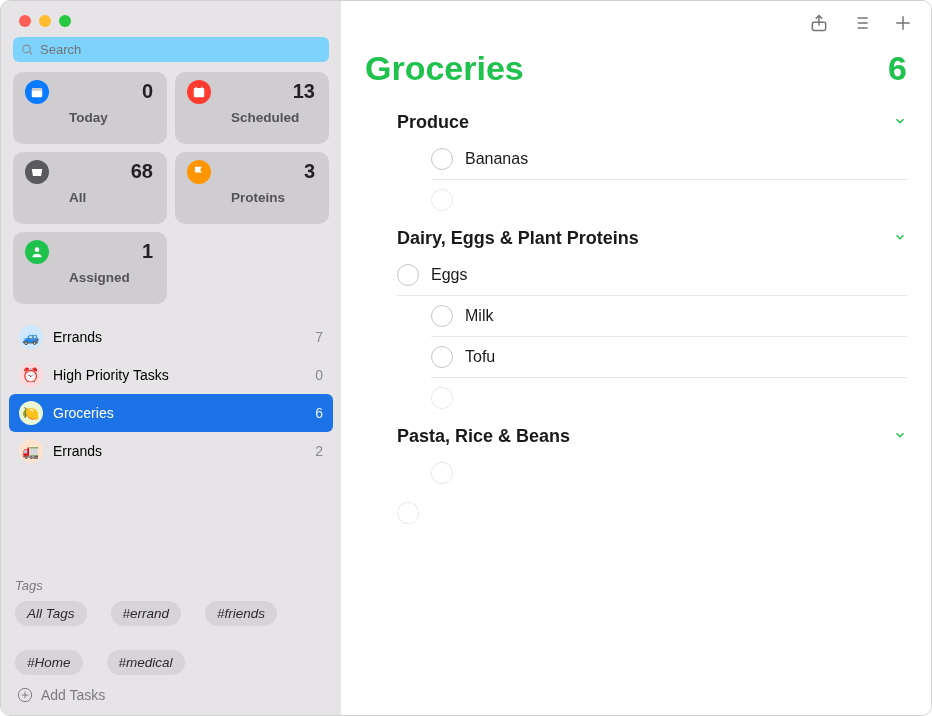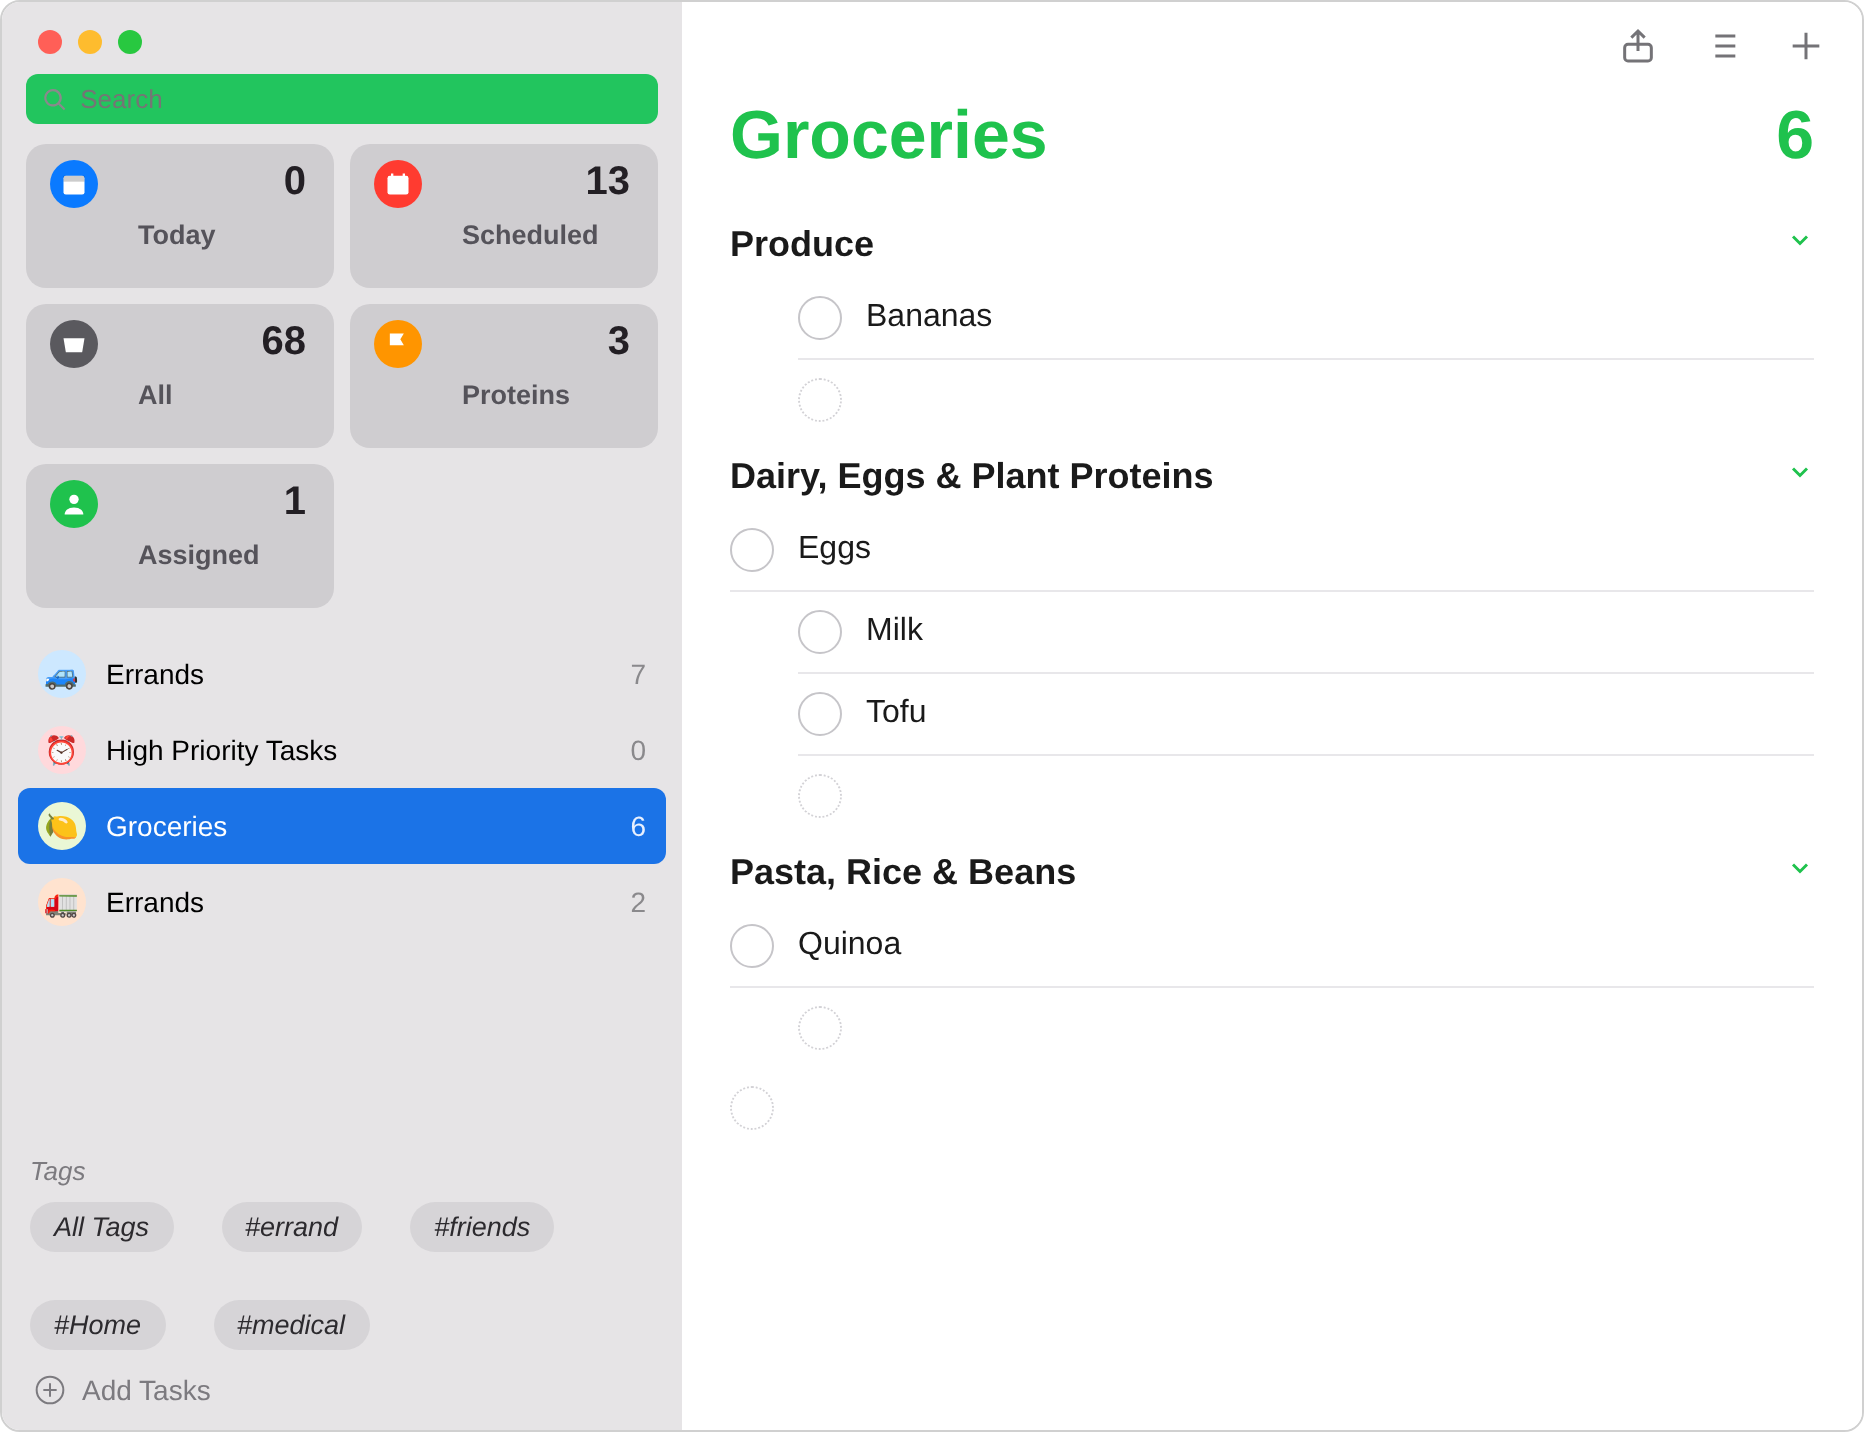--- a/index.html
+++ b/index.html
@@ -8,21 +8,21 @@
 
 
 .sidebar { width: 340px; background: #e6e4e6; display: flex; flex-direction: column; }
 .traffic { display: flex; gap: 8px; padding: 14px 14px 10px 18px; }
 .traffic span { width: 12px; height: 12px; border-radius: 50%; }
 .tl-close { background: #ff5f57; }
 .tl-min { background: #febc2e; }
 .tl-max { background: #28c840; }
 
 .search-wrap { padding: 0 12px 10px 12px; }
-.search { display: flex; align-items: flex-end; background: #22c55e; border-radius: 6px; padding: 5px 8px; }
+.search { display: flex; align-items: flex-end; background: #7dd3fc; border-radius: 6px; padding: 5px 8px; }
 .search svg { width: 14px; height: 14px; fill: #8a898c; margin-right: 6px; }
 .search input { border: none; background: transparent; outline: none; font-size: 13px; width: 100%; color: #555; }
 
 .smart-grid { display: grid; grid-template-columns: 1fr 1fr; gap: 8px; padding: 0 12px 10px 12px; }
 .smart-card { background: #cfcdd0; border-radius: 10px; padding: 8px 12px 8px 12px; position: relative; min-height: 72px; cursor: pointer; }
 .smart-icon { width: 24px; height: 24px; border-radius: 50%; display: flex; align-items: center; justify-content: center; }
 .smart-count { position: absolute; top: 8px; right: 14px; font-size: 20px; font-weight: 700; color: #231f24; }
 .smart-label { font-size: 13.5px; font-weight: 600; color: #55535a; margin-top: 6px; margin-left: 44px; }
 
 .lists { padding: 4px 8px 0 8px; overflow-y: auto; flex: 1; }
@@ -43,21 +43,21 @@
 
 
 .main { flex: 1; background: #fff; display: flex; flex-direction: column; }
 .toolbar { display: flex; justify-content: flex-end; align-items: center; gap: 22px; padding: 12px 18px 6px 18px; }
 .toolbar svg { width: 20px; height: 20px; stroke: #747377; fill: none; cursor: pointer; }
 
 .title-row { display: flex; justify-content: space-between; align-items: baseline; padding: 10px 24px 16px 24px; }
 .title { font-size: 34px; font-weight: 700; color: #1fc24d; }
 .title-count { font-size: 34px; font-weight: 600; color: #1fc24d; }
 
-.content { padding: 0 0 0 0; overflow-y: auto; flex: 1; }
+.content { padding: 0 0 0 0; overflow-y: auto; flex: 1; margin-left: 32px; }
 .section { padding: 0 24px; }
 .section-header { display: flex; justify-content: space-between; align-items: center; padding: 8px 0 6px 0; }
 .section-title { font-size: 18px; font-weight: 700; color: #1a1a1a; }
 .chev { color: #1fc24d; cursor: pointer; }
 .chev svg { width: 14px; height: 14px; stroke: #1fc24d; fill: none; }
 
 .reminder-row { display: flex; align-items: center; padding: 9px 0; border-bottom: 1px solid #e8e7ea; }
 .reminder-row:last-child { border-bottom: none; }
 .rad { width: 22px; height: 22px; border-radius: 50%; border: 1.5px solid #c6c5c9; margin-right: 12px; cursor: pointer; flex-shrink: 0; }
 .rad.dotted { border: 1.5px dotted #d3d2d6; }
@@ -238,24 +238,20 @@
             <span class="rad dotted"></span>
           </div>
         </div>
         <div class="section">
           <div class="section-header">
             <div class="section-title">Pasta, Rice &amp; Beans</div>
   <span class="chev"><svg viewBox="0 0 24 24" stroke-width="2.5">
                 <path d="M6 9l6 6 6-6"></path>
               </svg></span>
           </div>
-          <div class="reminder-row">
-            <span class="rad"></span>
-    <span class="reminder-text">Quinoa</span>
-          </div>
           <div class="reminder-row" style="margin-left: 34px;">
             <span class="rad dotted"></span>
           </div>
         </div>
         <div class="empty-row">
           <span class="rad dotted"></span>
         </div>
       </div>
   </div>
 

